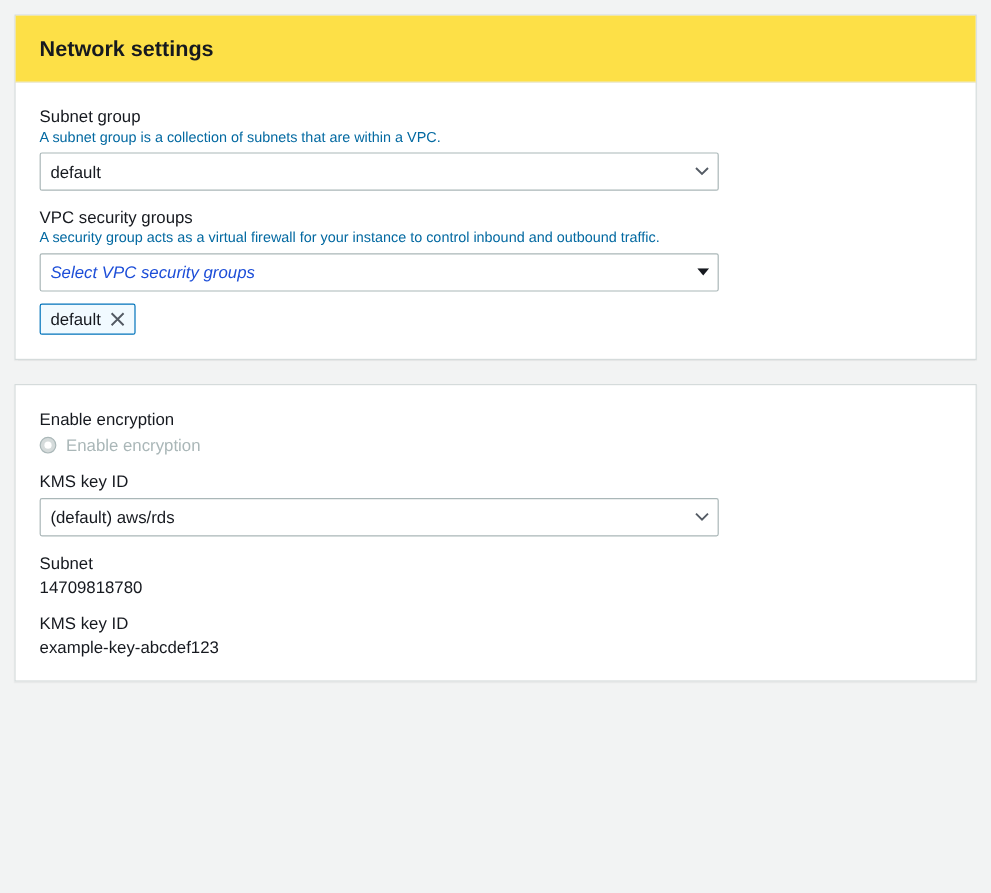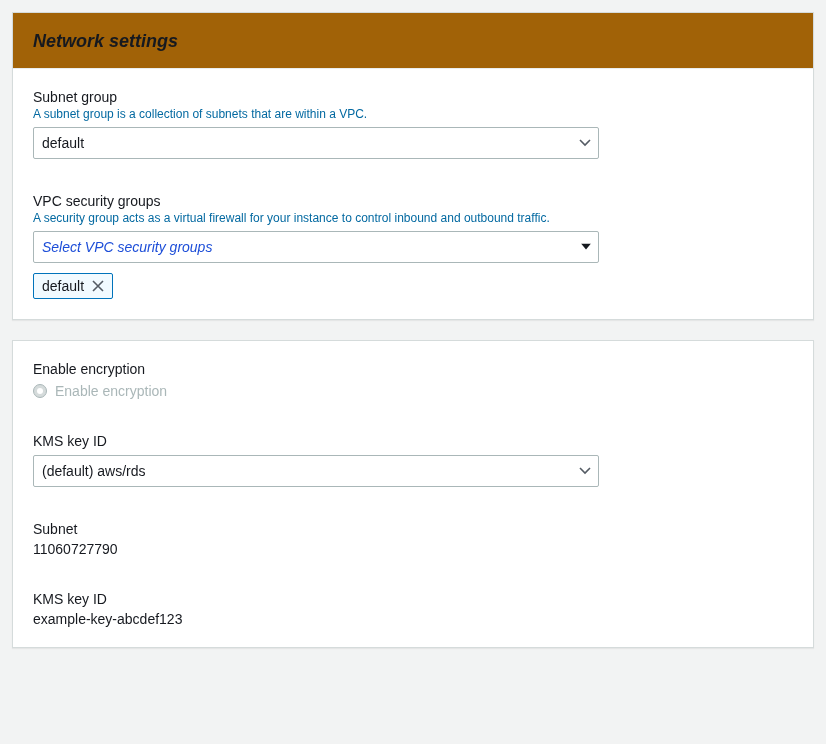--- a/index.html
+++ b/index.html
@@ -16,33 +16,32 @@
     }
     .panel {
       background: #fff;
       border: 1px solid #d5dbdb;
       box-shadow: 0 1px 1px rgba(0,0,0,0.05);
       margin-bottom: 20px;
     }
     .panel-header {
       padding: 18px 20px 16px 20px;
       border-bottom: 1px solid #eaeded;
-      background: #a16207;
-      font-style: italic;
+      background: #fde047;
     }
     .panel-header h2 {
       font-size: 18px;
       font-weight: 700;
       color: #16191f;
     }
     .panel-body {
       padding: 20px;
     }
     .field-group {
-      margin-bottom: 34px;
+      margin-bottom: 14px;
     }
     .field-group:last-child {
       margin-bottom: 0;
     }
     .field-label {
       font-size: 14px;
       font-weight: 400;
       color: #16191f;
       margin-bottom: 2px;
     }
@@ -221,21 +220,21 @@
         <span class="select-caret">
           <svg width="12" height="8" viewBox="0 0 12 8">
               <path d="M1 1 L6 6 L11 1" fill="none" stroke="#545b64" stroke-width="1.6"></path>
             </svg>
         </span>
       </div>
     </div>
 
     <div class="field-group">
       <div class="readonly-label">Subnet</div>
-      <div class="readonly-value">11060727790</div>
+      <div class="readonly-value">14709818780</div>
     </div>
 
     <div class="field-group">
       <div class="readonly-label">KMS key ID</div>
       <div class="readonly-value">example-key-abcdef123</div>
     </div>
 
   </div>
 </div>
 

